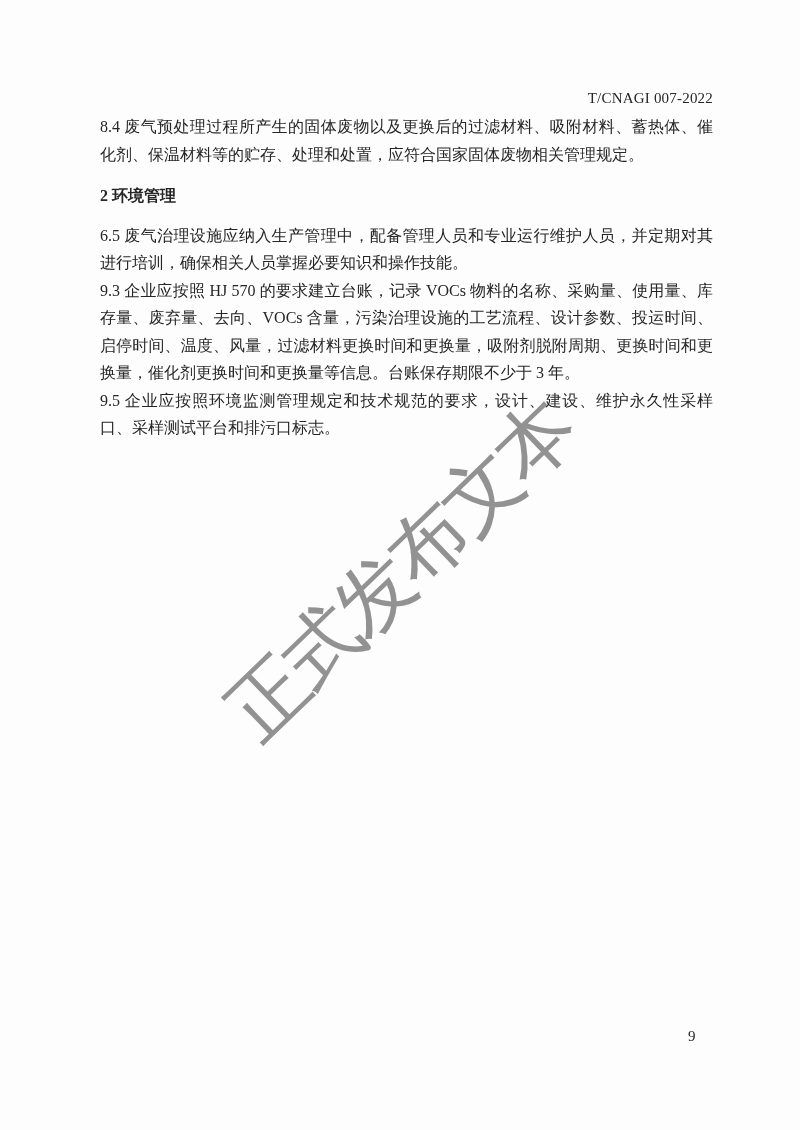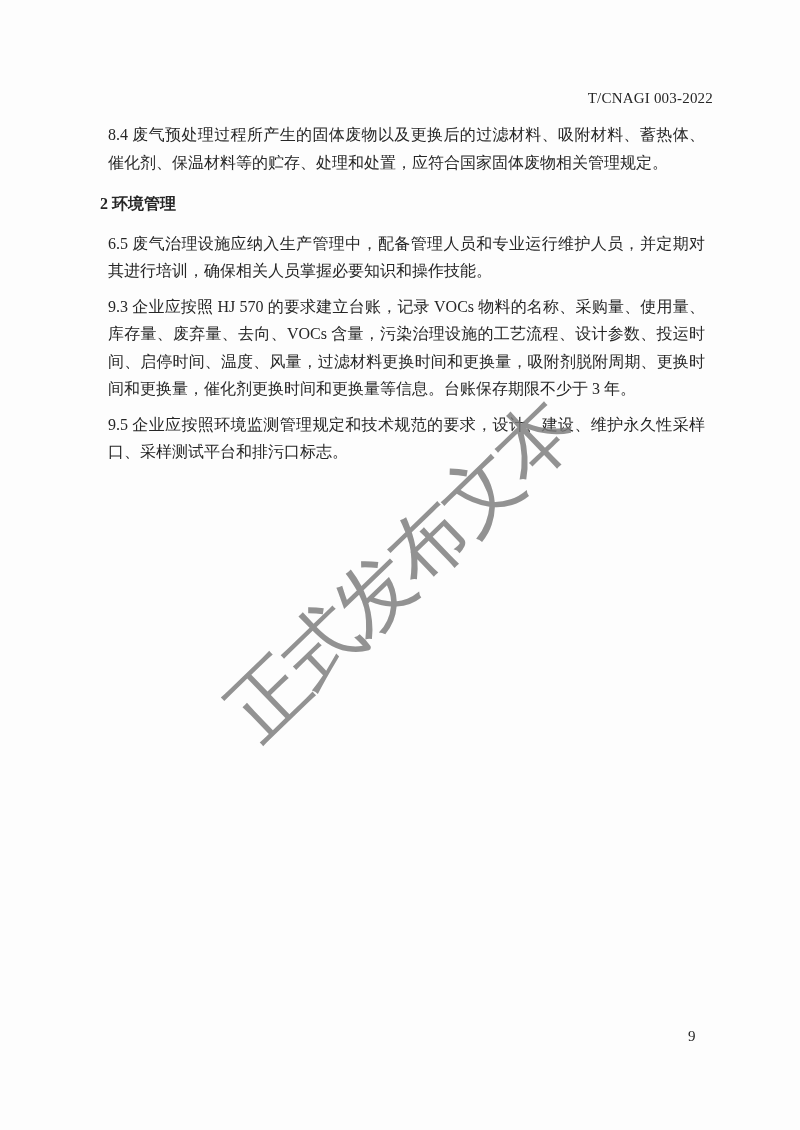--- a/index.html
+++ b/index.html
@@ -25,21 +25,21 @@
     font-size: 15px;
     letter-spacing: 0.2px;
   }
   .content {
     position: absolute;
     top: 113px;
     left: 100px;
     width: 613px;
   }
   .para {
-    margin: 8px;
+    margin: 0;
     font-size: 16px;
     line-height: 27.5px;
     text-align: justify;
     text-justify: inter-ideograph;
   }
   .heading {
     margin: 14px 0 12px 0;
     font-size: 16px;
     line-height: 27.5px;
     font-weight: bold;
@@ -68,21 +68,21 @@
     left: 688px;
     font-size: 15px;
   }
 </style>
 </head>
 <body>
 
 <div class="page">
 
   <div class="header">
-    <span>T/CNAGI 003-2022</span>
+    <span>T/CNAGI 007-2022</span>
   </div>
 
   <div class="content">
     <p class="para">8.4 废气预处理过程所产生的固体废物以及更换后的过滤材料、吸附材料、蓄热体、催化剂、保温材料等的贮存、处理和处置，应符合国家固体废物相关管理规定。</p>
     <h2 class="heading">2 环境管理</h2>
     <p class="para">6.5 废气治理设施应纳入生产管理中，配备管理人员和专业运行维护人员，并定期对其进行培训，确保相关人员掌握必要知识和操作技能。</p>
     <p class="para">9.3 企业应按照 HJ 570 的要求建立台账，记录 VOCs 物料的名称、采购量、使用量、库存量、废弃量、去向、VOCs 含量，污染治理设施的工艺流程、设计参数、投运时间、启停时间、温度、风量，过滤材料更换时间和更换量，吸附剂脱附周期、更换时间和更换量，催化剂更换时间和更换量等信息。台账保存期限不少于 3 年。</p>
     <p class="para">9.5 企业应按照环境监测管理规定和技术规范的要求，设计、建设、维护永久性采样口、采样测试平台和排污口标志。</p>
   </div>
 

